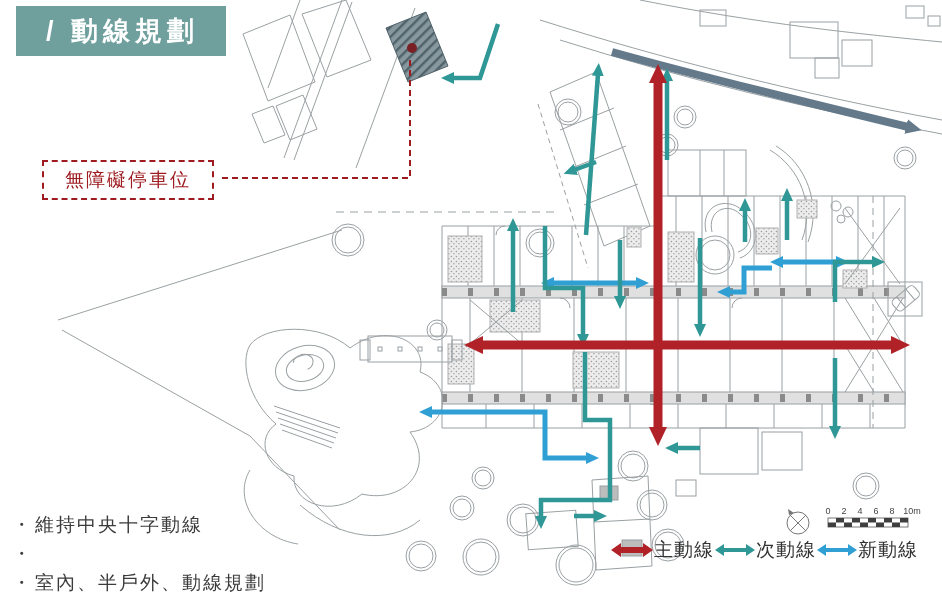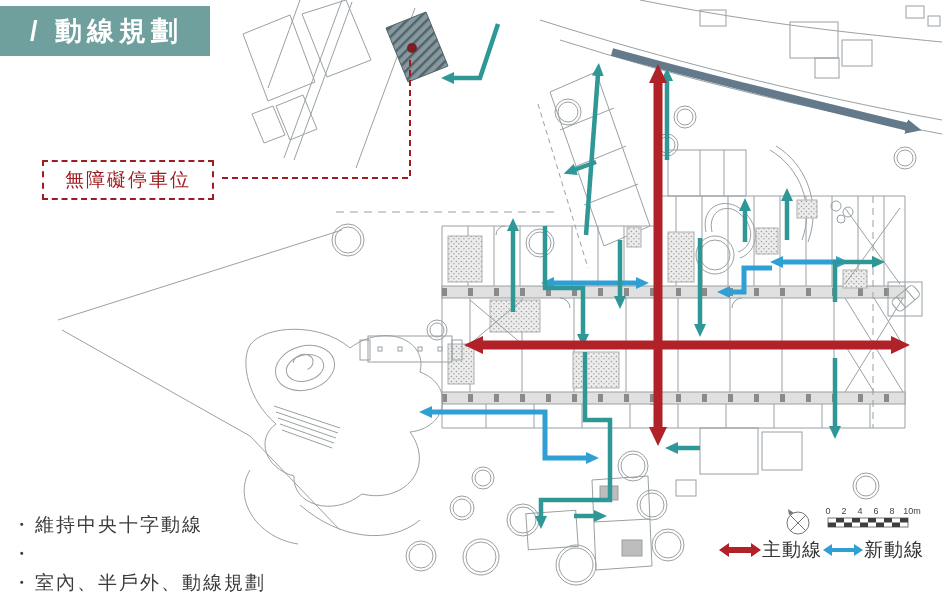--- a/index.html
+++ b/index.html
@@ -5,33 +5,33 @@
   :root{
     --title-bg:#6fa09e; --main-route:#b12228; --secondary-route:#2f9795;
     --new-route:#2f9fd4; --road:#647a8b; --callout:#9e1b20;
     --plan-line:#9aa0a3; --parking-fill:#87999e;
   }
   html,body{margin:0;padding:0;background:#fff;}
   body{font-family:"Liberation Sans","DejaVu Sans",sans-serif;}
   .canvas{position:relative;width:942px;height:600px;background:#fff;overflow:hidden;}
   .plan-svg{position:absolute;left:0;top:0;}
   .page-title{
-    position:absolute;left:0;top:6px;height:50px;min-width:210px;box-sizing:border-box;
+    position:absolute;left:16px;top:6px;height:50px;min-width:210px;box-sizing:border-box;
     background:var(--title-bg,#6fa09e);color:#fff;font-size:27px;font-weight:bold;
     letter-spacing:5px;display:flex;align-items:center;padding:0 22px 0 30px;
   }
   .callout{
     position:absolute;left:42px;top:160px;width:172px;height:40px;box-sizing:border-box;
     border:2px dashed var(--callout,#9e1b20);color:var(--callout,#9e1b20);background:#fff;
     display:flex;align-items:center;justify-content:center;font-size:19px;letter-spacing:2px;text-align:right;
   }
   .notes{position:absolute;left:12px;top:510px;font-size:19px;line-height:29px;color:#3b3b3b;letter-spacing:2px;}
   .note-row{display:flex;align-items:center;}
   .note-bullet{margin-right:2px;}
-  .legend{position:absolute;right:18px;top:537px;display:flex;align-items:center;font-size:19px;color:#333;letter-spacing:1px;}
+  .legend{position:absolute;right:24px;top:537px;display:flex;align-items:center;font-size:19px;color:#333;letter-spacing:1px;}
   .legend-item{display:flex;align-items:center;}
   .lg-arrow{display:block;margin:0 1px;}
   .fill-red{fill:var(--main-route,#b12228);} .stroke-red{stroke:var(--main-route,#b12228);}
   .fill-teal{fill:var(--secondary-route,#2f9795);} .stroke-teal{stroke:var(--secondary-route,#2f9795);}
   .fill-blue{fill:var(--new-route,#2f9fd4);} .stroke-blue{stroke:var(--new-route,#2f9fd4);}
   .fill-road{fill:var(--road,#647a8b);} .stroke-road{stroke:var(--road,#647a8b);}
   .scale-text{font-size:9px;fill:#444;font-family:"Liberation Sans",sans-serif;}
 </style>
 </head>
 <body>
@@ -295,20 +295,28 @@
     <div class="legend-item">
       <svg class="lg-arrow" width="42" height="18" viewBox="0 0 42 18">
         <line x1="9" y1="9" x2="33" y2="9" class="stroke-red" stroke-width="6"></line>
         <path d="M10,2 L0,9 L10,16 Z" class="fill-red"></path>
         <path d="M32,2 L42,9 L32,16 Z" class="fill-red"></path>
       </svg>
       <span>主動線</span>
     </div>
     <div class="legend-item">
       <svg class="lg-arrow" width="40" height="16" viewBox="0 0 40 16">
+        <line x1="8" y1="8" x2="32" y2="8" class="stroke-teal" stroke-width="4"></line>
+        <path d="M9,2 L0,8 L9,14 Z" class="fill-teal"></path>
+        <path d="M31,2 L40,8 L31,14 Z" class="fill-teal"></path>
+      </svg>
+      <span>次動線</span>
+    </div>
+    <div class="legend-item">
+      <svg class="lg-arrow" width="40" height="16" viewBox="0 0 40 16">
         <line x1="8" y1="8" x2="32" y2="8" class="stroke-blue" stroke-width="4"></line>
         <path d="M9,2 L0,8 L9,14 Z" class="fill-blue"></path>
         <path d="M31,2 L40,8 L31,14 Z" class="fill-blue"></path>
       </svg>
       <span>新動線</span>
     </div>
   </div>
 
 </div>
 

